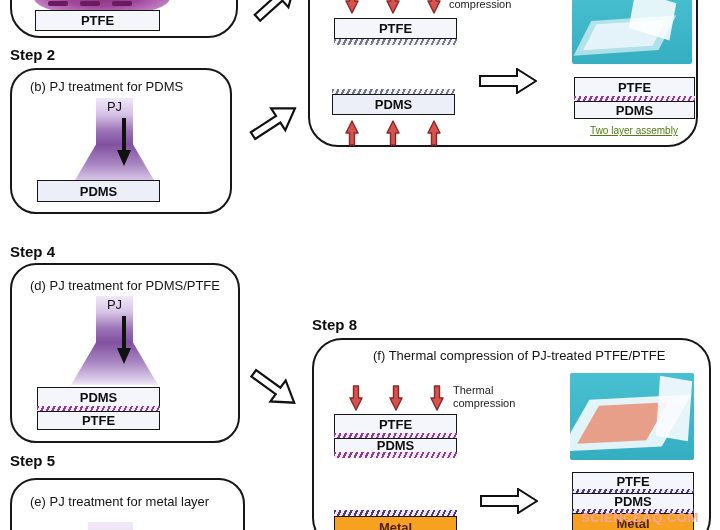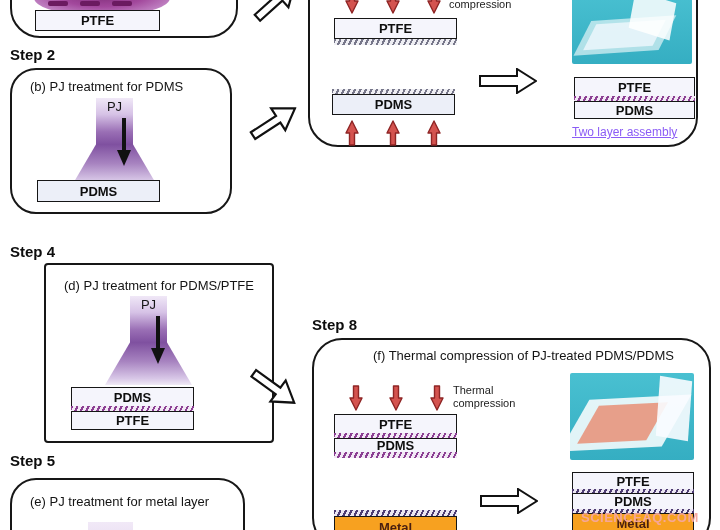--- a/index.html
+++ b/index.html
@@ -31,21 +31,21 @@
   .connector{position:absolute;}
   .photo{position:absolute;background:linear-gradient(to bottom,#49c0d1,#35aec2);overflow:hidden;border-radius:2px;}
   .photo .sheet{position:absolute;background:rgba(255,255,255,0.6);}
   .photo .flap{position:absolute;background:rgba(255,255,255,0.85);}
   .blob{position:absolute;background:radial-gradient(ellipse at 50% 10%,#7f2d78 0%,#a2489c 45%,#c184c4 78%,#e6c9e8 100%);
         border-radius:12px 12px 50% 50% / 8px 8px 100% 100%;}
   .dash{position:absolute;height:5px;width:20px;background:#6b1a60;border-radius:2px;}
   .metal-box{position:absolute;background:#f7a120;border:1.5px solid #161616;display:flex;align-items:center;
              justify-content:center;font-weight:700;font-size:13px;color:#4a1f10;box-sizing:border-box;}
   .metal-row{background:#f7a120 !important;color:#4a1f10 !important;}
-  .result-caption{position:absolute;font-size:12px;text-decoration:underline;color:#8b5cf6;white-space:nowrap;}
+  .result-caption{position:absolute;font-size:10px;text-decoration:underline;color:#4d7c0f;text-align:center;white-space:nowrap;}
   .watermark{position:absolute;font-size:13px;font-weight:700;color:rgba(246,166,157,0.95);letter-spacing:0.5px;z-index:6;white-space:nowrap;}
 </style>
 </head>
 <body>
 
 <div id="canvas">
 
   <div class="panel" style="left:10px;top:-100px;width:228px;height:138px;">
     <div class="blob" style="left:22px;top:90px;width:136px;height:22px;"></div>
     <div class="dash" style="left:36px;top:99px;"></div>
@@ -61,21 +61,21 @@
     <div class="jet-cone" style="left:59px;top:74px;width:87px;height:43px;"></div>
     <div class="pj-label" style="left:84px;top:29px;width:37px;">PJ</div>
     <svg class="flow-arrow" style="left:102px;top:46px;" width="20" height="52" viewBox="0 0 20 52">
       <line x1="10" y1="2" x2="10" y2="36" stroke="#111" stroke-width="4"></line>
       <polygon points="3,34 17,34 10,50" fill="#111"></polygon>
     </svg>
     <div class="lbox" style="left:25px;top:110px;width:123px;height:22px;background:#eceff8;">PDMS</div>
   </div>
 
   <div class="heading" style="left:10px;top:243px;">Step 4</div>
-  <div class="panel" style="left:10px;top:263px;width:230px;height:180px;border-radius:4px;margin-left:34px;">
+  <div class="panel" style="left:10px;top:263px;width:230px;height:180px;border-radius:26px;">
     <div class="caption" style="left:18px;top:13px;">(d) PJ treatment for PDMS/PTFE</div>
     <div class="jet-col" style="left:84px;top:31px;width:37px;height:47px;"></div>
     <div class="jet-cone" style="left:59px;top:77px;width:87px;height:43px;"></div>
     <div class="pj-label" style="left:84px;top:32px;width:37px;">PJ</div>
     <svg class="flow-arrow" style="left:102px;top:49px;" width="20" height="52" viewBox="0 0 20 52">
       <line x1="10" y1="2" x2="10" y2="36" stroke="#111" stroke-width="4"></line>
       <polygon points="3,34 17,34 10,50" fill="#111"></polygon>
     </svg>
     <div class="stack" style="left:25px;top:122px;width:123px;">
       <div class="srow" style="height:20px;">PDMS</div>
@@ -131,21 +131,21 @@
     <div class="stack" style="left:264px;top:133px;width:121px;">
       <div class="srow" style="height:20px;">PTFE</div>
       <div class="hatch hatch-purple" style="height:6px;"></div>
       <div class="srow" style="height:18px;">PDMS</div>
     </div>
     <div class="result-caption" style="left:262px;top:181px;width:124px;">Two layer assembly</div>
   </div>
 
   <div class="heading" style="left:312px;top:316px;">Step 8</div>
   <div class="panel" style="left:312px;top:338px;width:399px;height:210px;">
-    <div class="caption" style="left:59px;top:8px;">(f) Thermal compression of PJ-treated PDMS/PDMS</div>
+    <div class="caption" style="left:59px;top:8px;">(f) Thermal compression of PJ-treated PTFE/PTFE</div>
 
     <svg class="red-arrow" style="left:35px;top:45px;" viewBox="0 0 14 26">
       <polygon points="4.5,1 9.5,1 9.5,13 13,13 7,25 1,13 4.5,13" fill="#d4534f" stroke="#8e2525" stroke-width="1.4" stroke-linejoin="round"></polygon>
       </svg>
     <svg class="red-arrow" style="left:75px;top:45px;" viewBox="0 0 14 26">
       <polygon points="4.5,1 9.5,1 9.5,13 13,13 7,25 1,13 4.5,13" fill="#d4534f" stroke="#8e2525" stroke-width="1.4" stroke-linejoin="round"></polygon>
       </svg>
     <svg class="red-arrow" style="left:116px;top:45px;" viewBox="0 0 14 26">
       <polygon points="4.5,1 9.5,1 9.5,13 13,13 7,25 1,13 4.5,13" fill="#d4534f" stroke="#8e2525" stroke-width="1.4" stroke-linejoin="round"></polygon>
       </svg>

